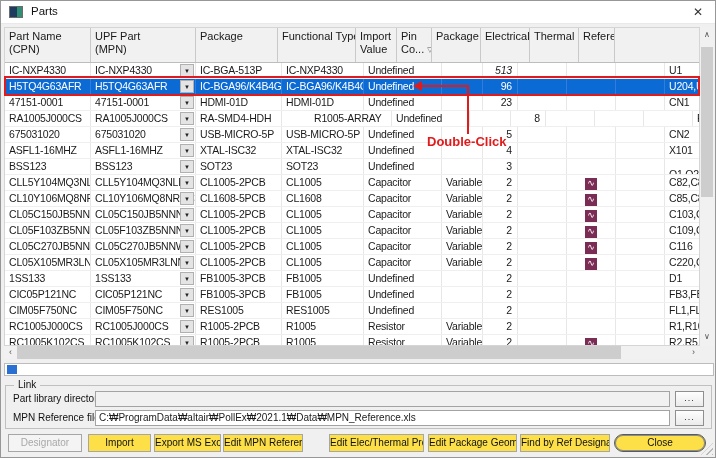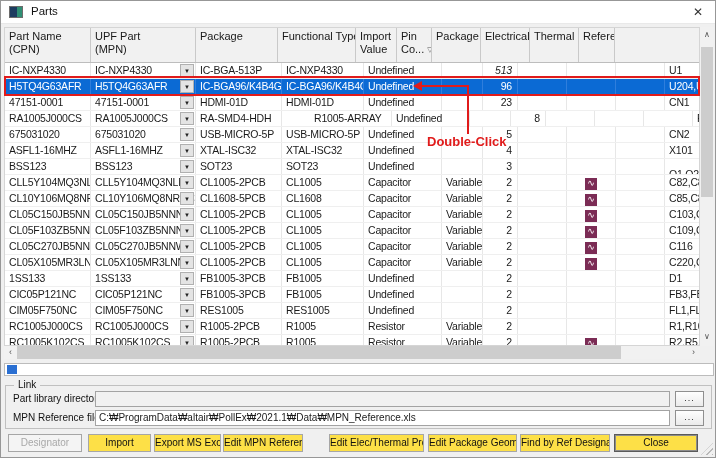--- a/index.html
+++ b/index.html
@@ -372,17 +372,17 @@
   </div>
 
   <div id="btnrow">
       <div class="btn disabled" style="left: 7px; width: 74px;">Designator</div>
       <div class="btn" style="left: 87px; width: 63px;">Import</div>
       <div class="btn" style="left: 153px; width: 67px;">Export MS Excel</div>
       <div class="btn" style="left: 222px; width: 80px;">Edit MPN Reference</div>
       <div class="btn" style="left: 328px; width: 95px;">Edit Elec/Thermal Prop</div>
       <div class="btn" style="left: 427px; width: 89px;">Edit Package Geom</div>
       <div class="btn" style="left: 519px; width: 90px;">Find by Ref Designator</div>
-      <div class="btn default" style="left: 613px; width: 84px;">Close</div>
+      <div class="btn default" style="left: 613px; width: 92px; border-radius: 9px;">Close</div>
     </div>
 
   <div class="grip"></div>
 </div>
 
 </body></html>

